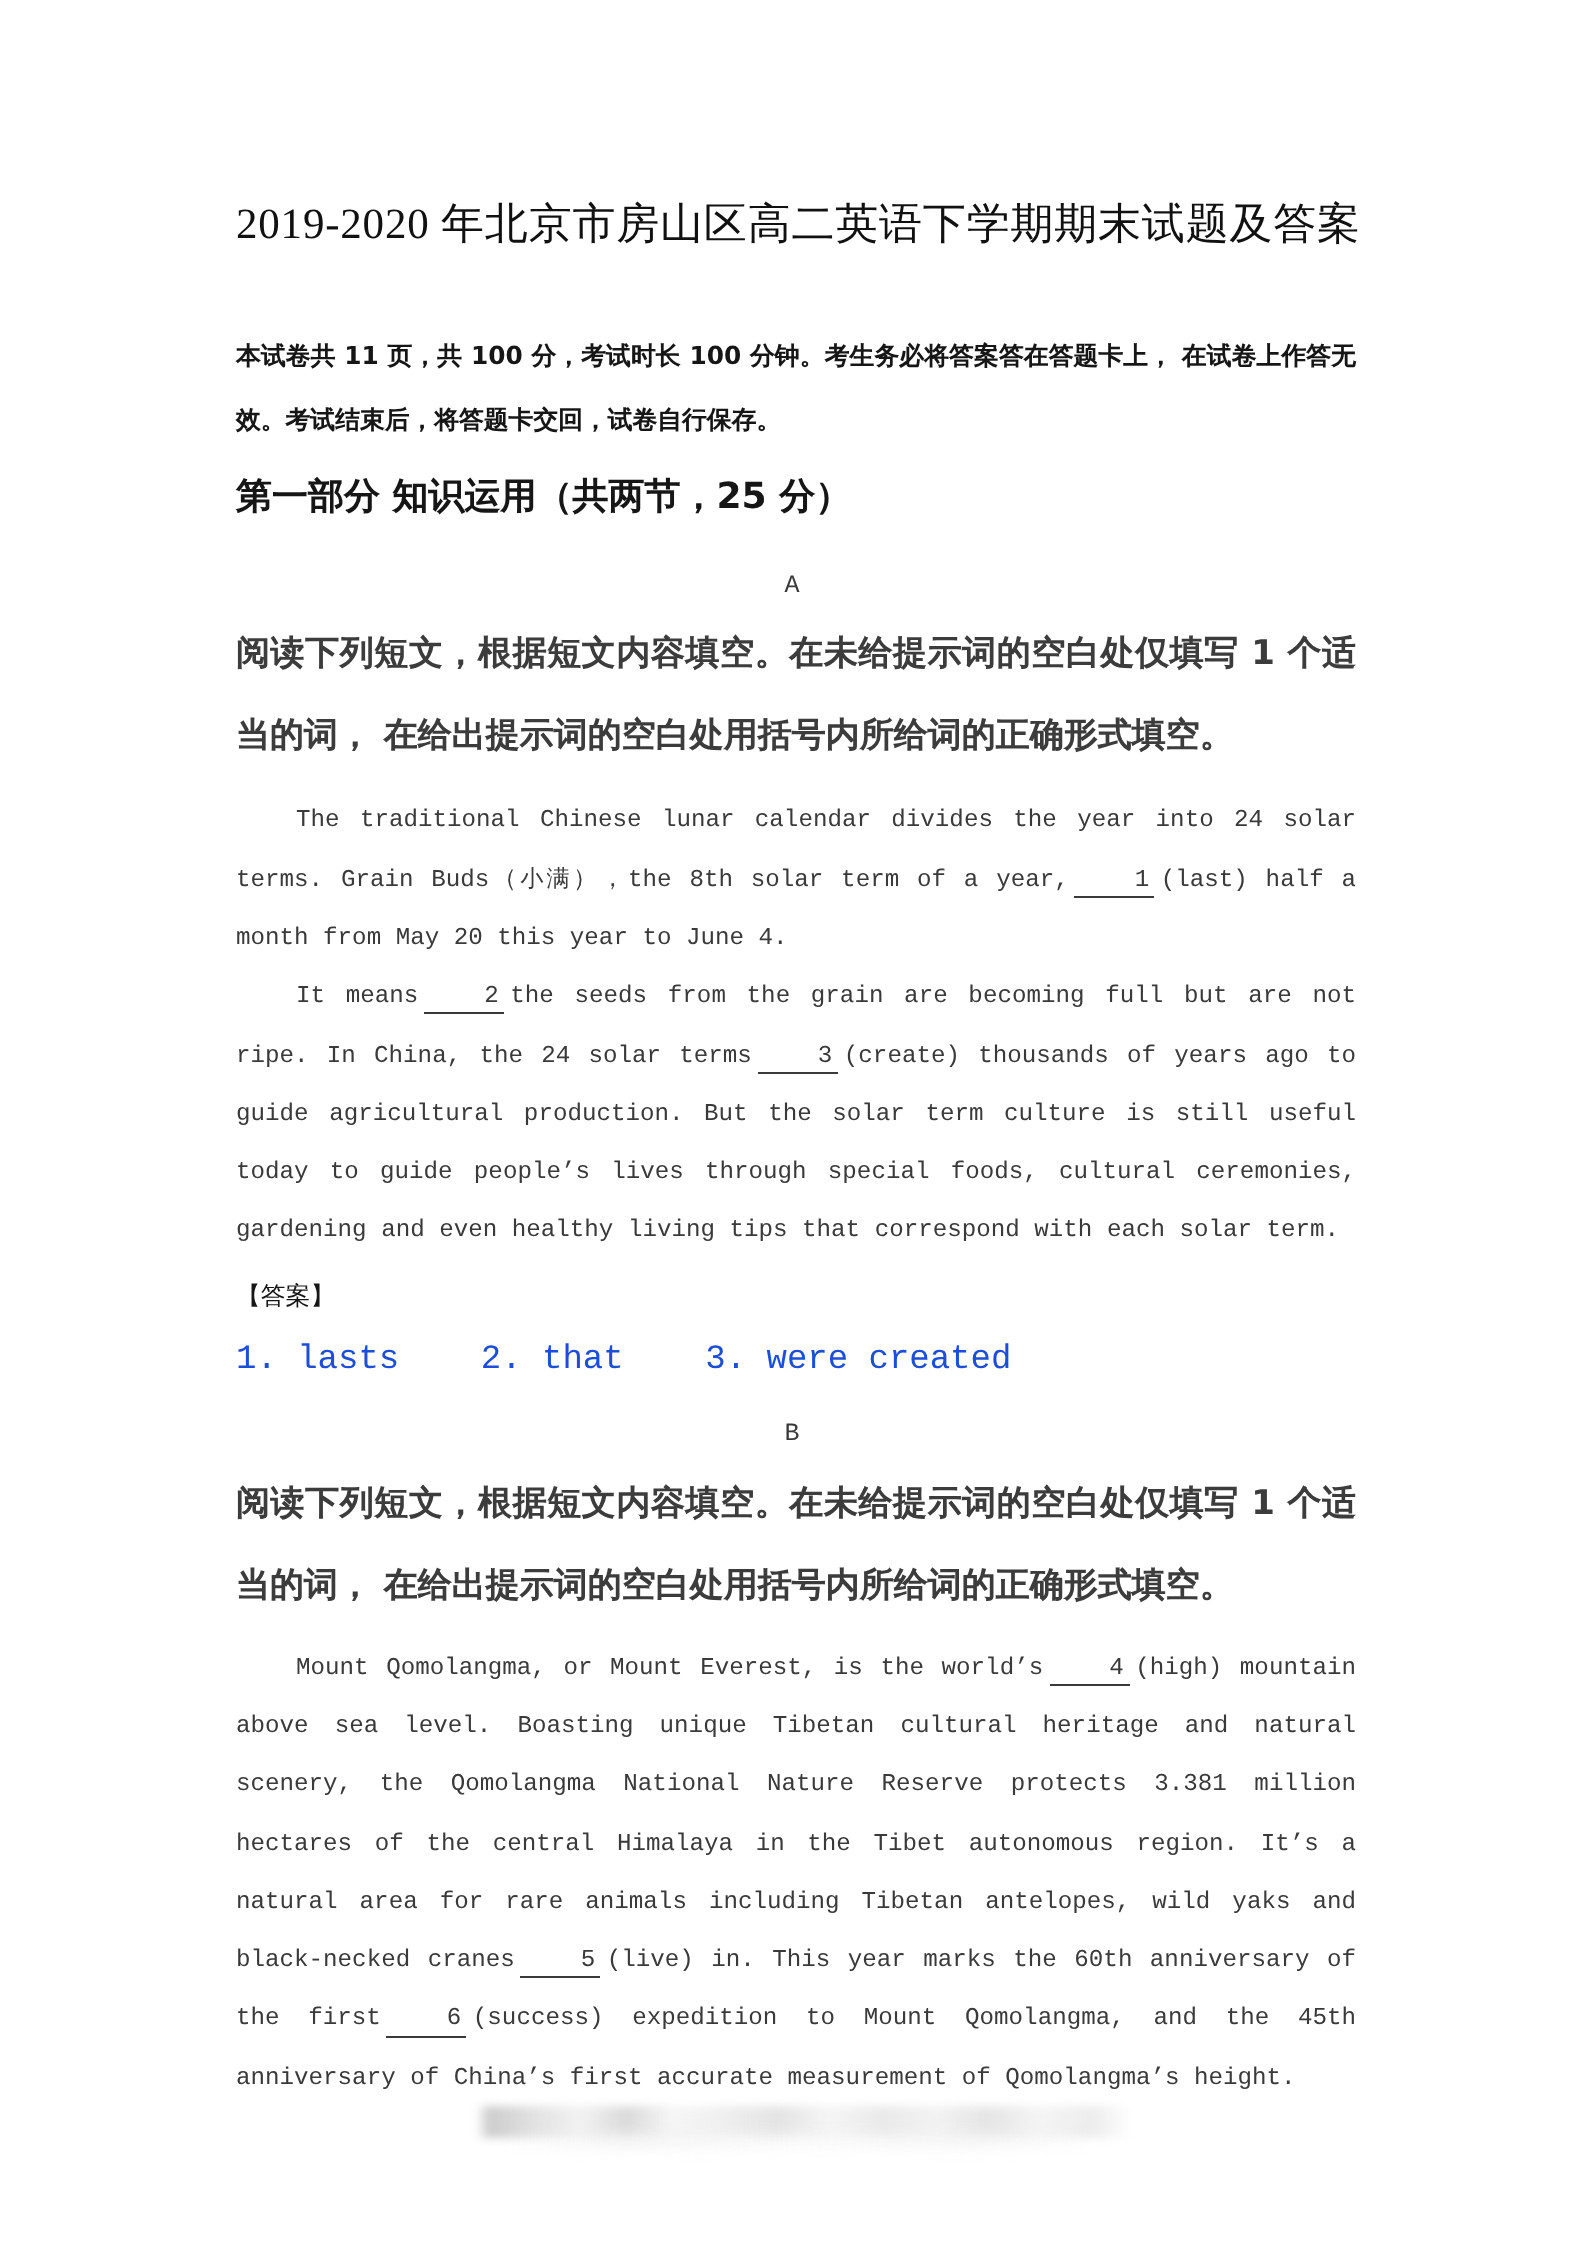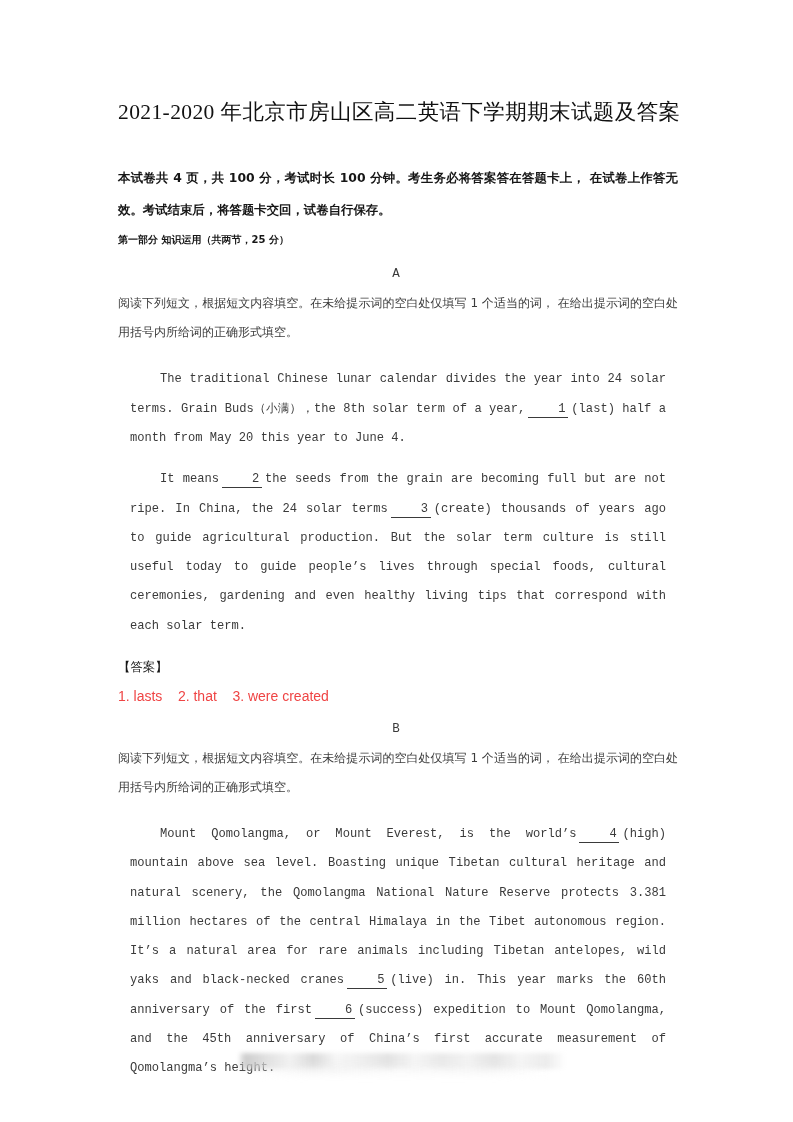--- a/index.html
+++ b/index.html
@@ -48,54 +48,55 @@
     font-size: 12.4px;
     line-height: 2.55;
     margin: 0 0 2px 0;
     text-align: justify;
     color: #161616;
   }
 
   
   .cn-head {
     font-family: "DejaVu Sans", "Liberation Sans", sans-serif;
-    font-size: 10px;
+    font-size: 18px;
     font-weight: bold;
     line-height: 2.35;
     margin: 0;
     color: #161616;
   }
 
   
   .letter-label {
     text-align: center;
     font-family: "Liberation Mono", "DejaVu Sans Mono", monospace;
     font-size: 12.5px;
     line-height: 2.2;
     margin: 4px 0 0 0;
     color: #3a3a3a;
     padding-right: 4px;
   }
 
   
   .cn-instr {
     font-family: "DejaVu Sans", "Liberation Sans", sans-serif;
-    font-size: 12px;
+    font-size: 17px;
     line-height: 2.42;
     margin: 0;
     color: #3c3c3c;
     text-align: justify;
+    font-weight: bold;
   }
 
   
   .en-para {
     font-family: "Liberation Mono", "DejaVu Sans Mono", monospace;
     font-size: 12.1px;
     line-height: 2.42;
-    margin: 12px;
+    margin: 0;
     color: #3a3a3a;
     text-align: justify;
     text-align-last: left;
   }
   .en-para.indent { text-indent: 30px; }
 
   .blank {
     display: inline-block;
     border-bottom: 1.2px solid #3a3a3a;
     min-width: 40px;
@@ -113,25 +114,25 @@
   
   .answer-head {
     font-family: "DejaVu Sans", "Liberation Sans", sans-serif;
     font-size: 12.4px;
     font-weight: normal;
     line-height: 2.2;
     margin: 3px 0 0 0;
     color: #161616;
   }
   .answer-line {
-    font-family: Liberation Sans, sans-serif;
-    font-size: 14px;
+    font-family: Liberation Mono, monospace;
+    font-size: 17px;
     line-height: 2.3;
     margin: 0;
-    color: #ef4444;
+    color: #1d4ed8;
     white-space: pre;
   }
 
   .gap-sm { height: 6px; }
 
   
   .redaction {
     position: absolute;
     left: 238px;
     top: 1053px;
@@ -169,23 +170,23 @@
         rgba(255,255,255,0) 100%);
     filter: blur(3px);
   }
 </style>
 </head>
 <body>
 
 <div class="page">
   <div class="content">
 
-    <h1 class="doc-title">2021-2020 年北京市房山区高二英语下学期期末试题及答案</h1>
-
-    <p class="notice">本试卷共 4 页，共 100 分，考试时长 100 分钟。考生务必将答案答在答题卡上， 在试卷上作答无效。考试结束后，将答题卡交回，试卷自行保存。</p>
+    <h1 class="doc-title">2019-2020 年北京市房山区高二英语下学期期末试题及答案</h1>
+
+    <p class="notice">本试卷共 11 页，共 100 分，考试时长 100 分钟。考生务必将答案答在答题卡上， 在试卷上作答无效。考试结束后，将答题卡交回，试卷自行保存。</p>
 
     <p class="cn-head">第一部分 知识运用（共两节，25 分）</p>
 
     <div class="gap-sm"></div>
 
     <p class="letter-label">A</p>
     <p class="cn-instr">阅读下列短文，根据短文内容填空。在未给提示词的空白处仅填写 1 个适当的词， 在给出提示词的空白处用括号内所给词的正确形式填空。</p>
 
     <div class="gap-sm"></div>
 

